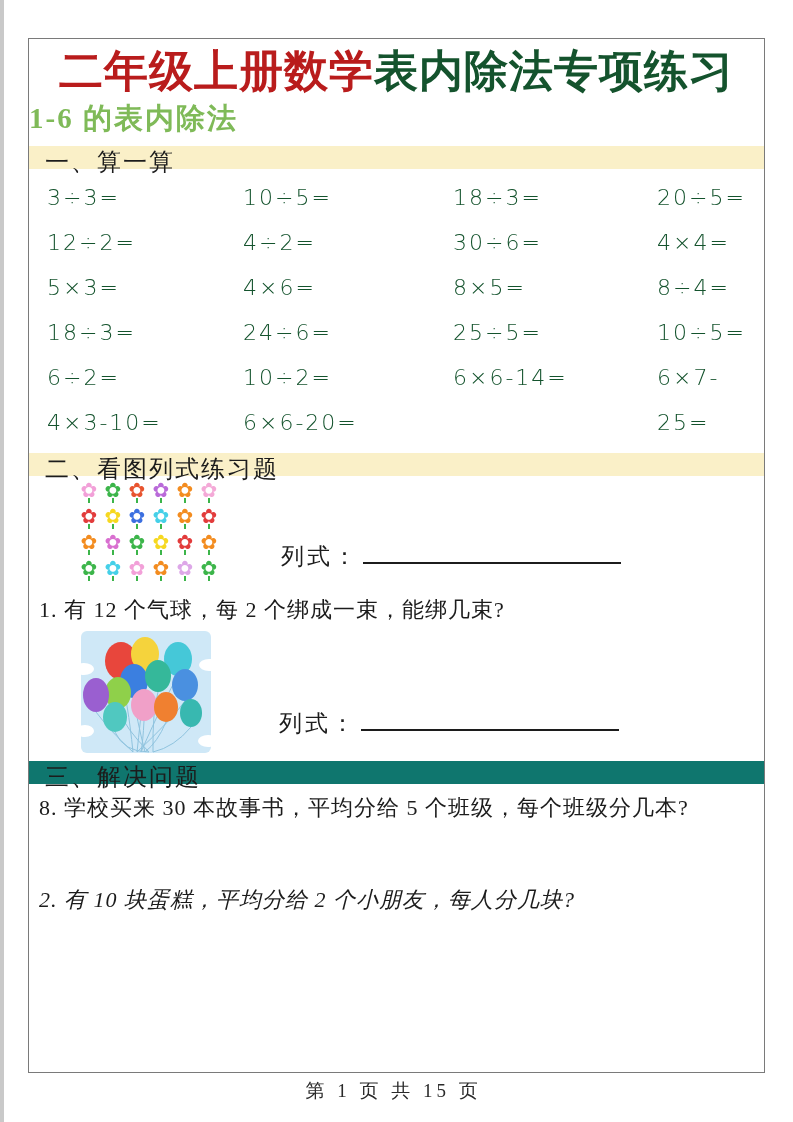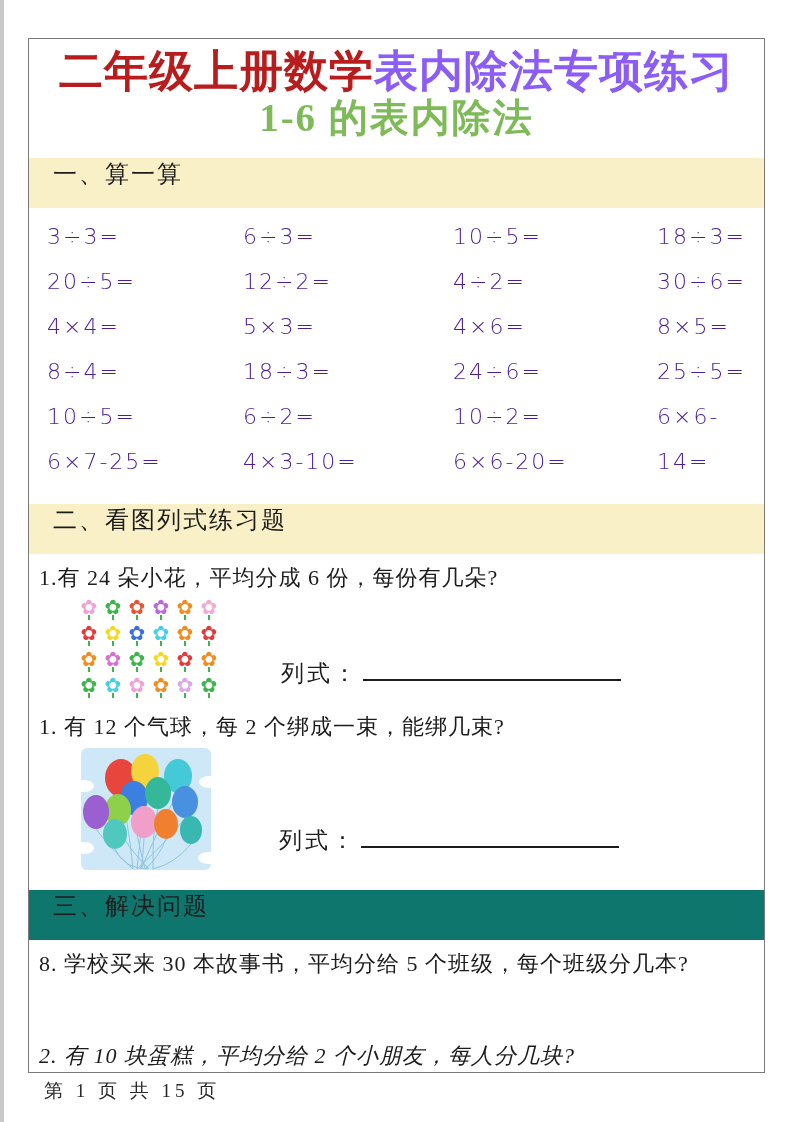--- a/index.html
+++ b/index.html
@@ -8,30 +8,30 @@
   .sheet { position:relative; width:793px; height:1122px; background:#fff; }
   .edge-strip { position:absolute; left:0; top:0; width:4px; height:1122px; background:#c9c9c9; }
 
   .border-box { position:absolute; left:28px; top:38px; width:737px; height:1035px;
                 border:1px solid #7a7a7a; background:#fff; }
 
   .title-line { text-align:center; margin-top:4px; font-size:44px; font-weight:bold;
                 line-height:1.3; letter-spacing:1px; white-space:nowrap; }
   .title-black { color:#b91c1c; }
   .title-red { color:#bb1118; }
-  .subtitle { text-align:center; font-size:39px; font-weight:bold; letter-spacing:2px;
+  .subtitle { text-align:left; font-size:29px; font-weight:bold; letter-spacing:2px;
               color:#7fba58; height:38px; line-height:36px; }
 
-  .band { width:100%; height:50px; background:#faf0c8; font-size:24px; font-weight:500;
-          line-height:33px; padding-left:24px; letter-spacing:2px; margin-top:20px; }
+  .band { width:100%; height:23px; background:#faf0c8; font-size:24px; font-weight:500;
+          line-height:33px; padding-left:16px; letter-spacing:2px; margin-top:8px; }
 
   .problems-grid { display:grid; grid-template-columns:196px 210px 204px 1fr;
                    padding-left:18px; margin-top:6px; }
   .problem { height:45px; line-height:45px; font-family:"DejaVu Sans",sans-serif;
-             font-size:22px; letter-spacing:2px; color:#4c1d95; font-weight:300; }
+             font-size:22px; letter-spacing:2px; color:#14532d; font-weight:300; }
 
   .question { font-size:22px; letter-spacing:1px; margin:9px 0 0 10px; line-height:30px; }
 
   .artwork-row { display:flex; align-items:flex-end; }
 
   .flowers { margin:6px 0 0 48px; width:146px; line-height:21px; font-size:0; }
   .flower { display:inline-block; width:24px; height:21px; position:relative;
             font-size:20px; line-height:16px; text-align:center;
             font-family:"DejaVu Sans",sans-serif; }
   .flower::after { content:""; position:absolute; left:11px; bottom:0; width:2px; height:5px;
@@ -41,40 +41,39 @@
 
   .lieshi-block { margin-bottom:14px; white-space:nowrap; }
   .lieshi-label { font-size:23px; letter-spacing:3px; }
   .blank-line { display:inline-block; width:258px; height:4px;
                 border-bottom:2px solid #1c1c1c; margin-left:4px; }
   .lieshi-flowers { margin-left:58px; }
   .lieshi-balloons { margin-left:68px; }
 
   .spacer-q { margin-top:62px;font-style:italic; }
 
-  .footer { position:absolute; left:0; top:1078px; width:787px; text-align:left;
-            font-size:19px; letter-spacing:4px; color:#2a2a2a;padding-left:44px; }
+  .footer { position:absolute; left:0; top:1078px; width:787px; text-align:center;
+            font-size:19px; letter-spacing:4px; color:#2a2a2a; }
 </style>
 </head>
 <body>
 
 <div class="sheet">
   <div class="edge-strip"></div>
 
   <div class="border-box">
 
-    <div class="title-line"><span class="title-black">二年级上册数学</span><span class="title-red" style="color: #8b5cf6;">表内除法专项练习</span></div>
+    <div class="title-line"><span class="title-black">二年级上册数学</span><span class="title-red" style="color: #14532d;">表内除法专项练习</span></div>
 
     <div class="subtitle" style="color: rgb(127, 186, 88);">1-6 的表内除法</div>
 
     <div class="band" style="background: rgb(250, 240, 200);">一、算一算</div>
 
     <div class="problems-grid">
         <div class="problem">3÷3=</div>
-        <div class="problem">6÷3=</div>
         <div class="problem">10÷5=</div>
         <div class="problem">18÷3=</div>
         <div class="problem">20÷5=</div>
         <div class="problem">12÷2=</div>
         <div class="problem">4÷2=</div>
         <div class="problem">30÷6=</div>
         <div class="problem">4×4=</div>
         <div class="problem">5×3=</div>
         <div class="problem">4×6=</div>
         <div class="problem">8×5=</div>
@@ -86,21 +85,20 @@
         <div class="problem">6÷2=</div>
         <div class="problem">10÷2=</div>
         <div class="problem">6×6-14=</div>
         <div class="problem">6×7-25=</div>
         <div class="problem">4×3-10=</div>
         <div class="problem">6×6-20=</div>
       </div>
 
     <div class="band" style="background: rgb(250, 240, 200);">二、看图列式练习题</div>
 
-    <div class="question">1.有 24 朵小花，平均分成 6 份，每份有几朵?</div>
 
     <div class="artwork-row">
       <div class="flowers"><span class="flower" style="color: rgb(242, 160, 216);">✿</span><span class="flower" style="color: rgb(60, 181, 74);">✿</span><span class="flower" style="color: rgb(232, 84, 47);">✿</span><span class="flower" style="color: rgb(185, 106, 217);">✿</span><span class="flower" style="color: rgb(243, 140, 31);">✿</span><span class="flower" style="color: rgb(244, 169, 215);">✿</span><span class="flower" style="color: rgb(226, 59, 59);">✿</span><span class="flower" style="color: rgb(246, 216, 32);">✿</span><span class="flower" style="color: rgb(59, 111, 224);">✿</span><span class="flower" style="color: rgb(69, 208, 232);">✿</span><span class="flower" style="color: rgb(243, 140, 31);">✿</span><span class="flower" style="color: rgb(226, 59, 59);">✿</span><span class="flower" style="color: rgb(243, 140, 31);">✿</span><span class="flower" style="color: rgb(217, 111, 208);">✿</span><span class="flower" style="color: rgb(60, 181, 74);">✿</span><span class="flower" style="color: rgb(246, 216, 32);">✿</span><span class="flower" style="color: rgb(226, 59, 59);">✿</span><span class="flower" style="color: rgb(243, 140, 31);">✿</span><span class="flower" style="color: rgb(60, 181, 74);">✿</span><span class="flower" style="color: rgb(69, 208, 232);">✿</span><span class="flower" style="color: rgb(242, 160, 216);">✿</span><span class="flower" style="color: rgb(243, 140, 31);">✿</span><span class="flower" style="color: rgb(221, 167, 232);">✿</span><span class="flower" style="color: rgb(60, 181, 74);">✿</span></div>
       <div class="lieshi-block lieshi-flowers">
         <span class="lieshi-label">列式：</span><span class="blank-line"></span>
       </div>
     </div>
 
     <div class="question">1. 有 12 个气球，每 2 个绑成一束，能绑几束?</div>
 

